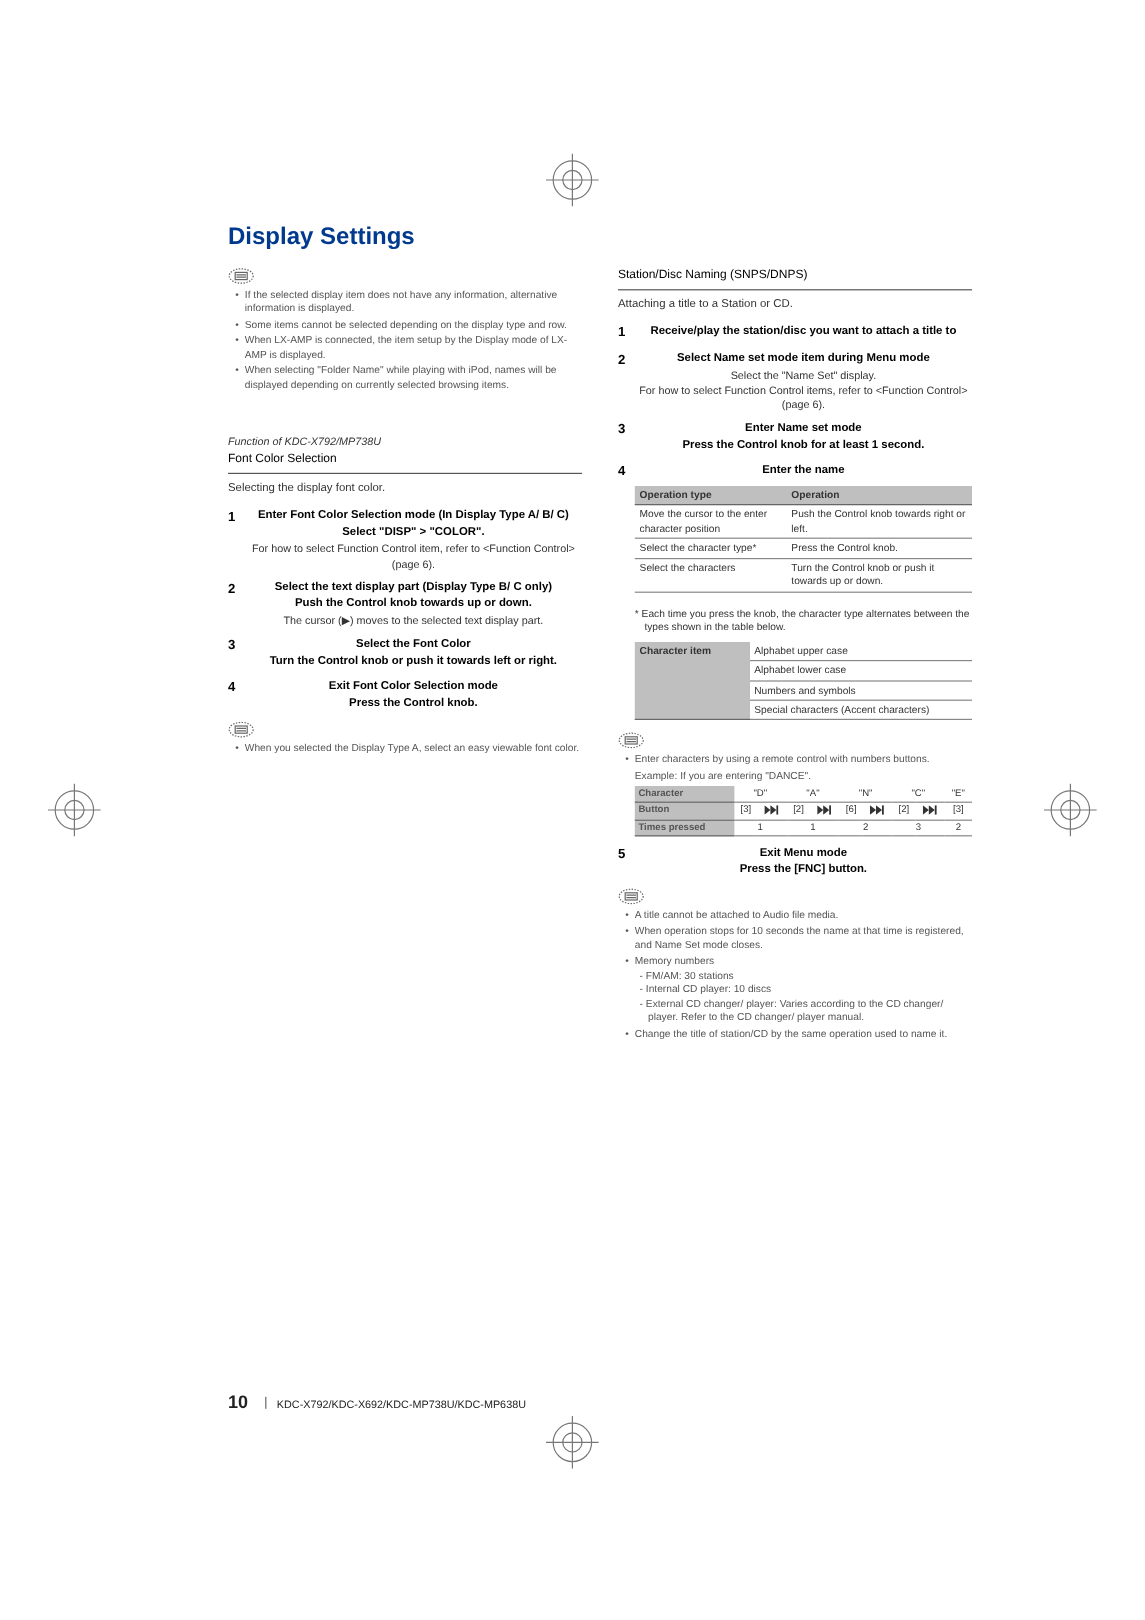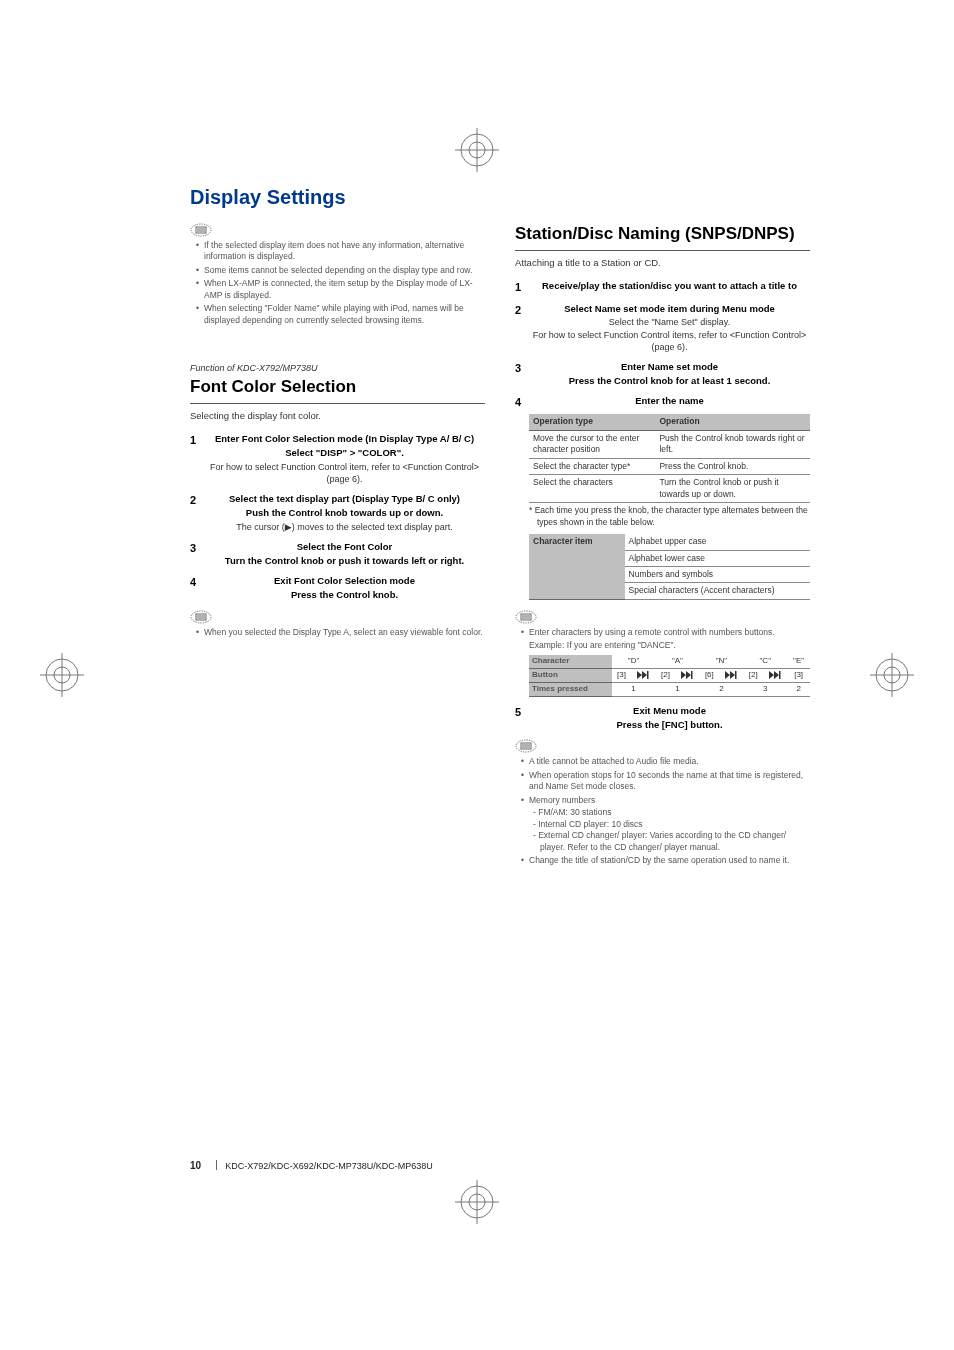--- a/index.html
+++ b/index.html
@@ -22,57 +22,57 @@
   .col { width: 295px; font-size: 9px; line-height: 1.35; color: #333; }
 
   .note-icon { width: 18px; height: 14px; margin-bottom: 3px; }
   .note-icon svg { display: block; }
 
   ul.bullets { list-style: none; padding-left: 6px; }
   ul.bullets > li { position: relative; padding-left: 8px; margin-bottom: 2px; color: #555; font-size: 8.5px; line-height: 1.35; }
   ul.bullets > li::before { content: "•"; position: absolute; left: 0; top: 0; }
 
   .func-of { font-style: italic; font-size: 9px; color: #333; margin-top: 36px; }
-  h2.topic { font-size: 17px; font-weight: 700; color: #000; margin-top: 2px; margin-bottom: 4px; }
+  h2.topic { font-size: 10px; font-weight: 400; color: #000; margin-top: 2px; margin-bottom: 4px; }
   .rule { border: none; border-top: 1px solid #555; margin: 3px 0 6px; }
 
   .lead { font-size: 9.5px; color: #333; margin-bottom: 10px; }
 
   .step { display: flex; margin-bottom: 8px; }
   .step .num { font-weight: 700; font-size: 11px; width: 14px; flex: none; color: #000; }
   .step .body { flex: 1; text-align: center; }
   .step .title { font-weight: 700; font-size: 9.5px; color: #000; }
   .step .action { font-weight: 700; font-size: 9.5px; color: #000; margin-top: 1px; }
   .step .desc { font-size: 9px; color: #333; margin-top: 1px; }
 
   .subnote { margin-top: 2px; }
   .subnote .note-icon { margin-top: 4px; }
   .subnote ul.bullets > li { font-size: 8.5px; }
 
   table.op { border-collapse: collapse; width: 100%; font-size: 8.5px; margin-top: 4px; }
   table.op th { background: #bfbfbf; font-weight: 700; text-align: left; padding: 2px 4px; border-bottom: 1px solid #666; }
   table.op td { padding: 2px 4px; border-bottom: 1px solid #888; color: #333; vertical-align: top; }
   table.op td.first { width: 45%; }
 
-  .star-note { font-size: 8.5px; color: #333; margin-top: 2px; padding-left: 8px; text-indent: -8px; }
+  .star-note { font-size: 8.5px; color: #333; margin-top: 12px; padding-left: 8px; text-indent: -8px; }
 
   table.ct { border-collapse: collapse; width: 100%; font-size: 8.5px; margin-top: 6px; }
   table.ct td.h { background: #bfbfbf; font-weight: 700; padding: 2px 4px; border-bottom: 1px solid #666; width: 34%; vertical-align: top; }
   table.ct td { padding: 2px 4px; border-bottom: 1px solid #888; color: #333; }
 
   table.ex { border-collapse: collapse; width: 100%; font-size: 8px; margin-top: 3px; }
   table.ex th { background: #bfbfbf; font-weight: 700; text-align: left; padding: 1px 3px; border-bottom: 1px solid #666; margin-left: 32px; }
   table.ex td { padding: 1px 3px; border-bottom: 1px solid #888; text-align: center; color: #333; }
   table.ex .lbl { text-align: left; font-weight: 700; background: #bfbfbf; }
 
   .skip { display: inline-block; vertical-align: middle; }
   .skip svg { display: inline-block; vertical-align: -2px; }
 
   .footer { position: absolute; left: 190px; top: 1160px; font-size: 9px; color: #222; }
-  .footer .pn { font-weight: 700; font-size: 10px; margin-right: 6px; }
+  .footer .pn { font-weight: 700; font-size: 15px; margin-right: 6px; }
   .footer .sep { display: inline-block; width: 1px; height: 10px; background: #666; margin: 0 6px; vertical-align: -1px; }
 </style>
 </head>
 <body>
 
 <div class="page">
 
   <div class="reg top">
     <svg width="44" height="44">
         <circle cx="22" cy="22" r="16" fill="none" stroke="#777" stroke-width="1"></circle>

